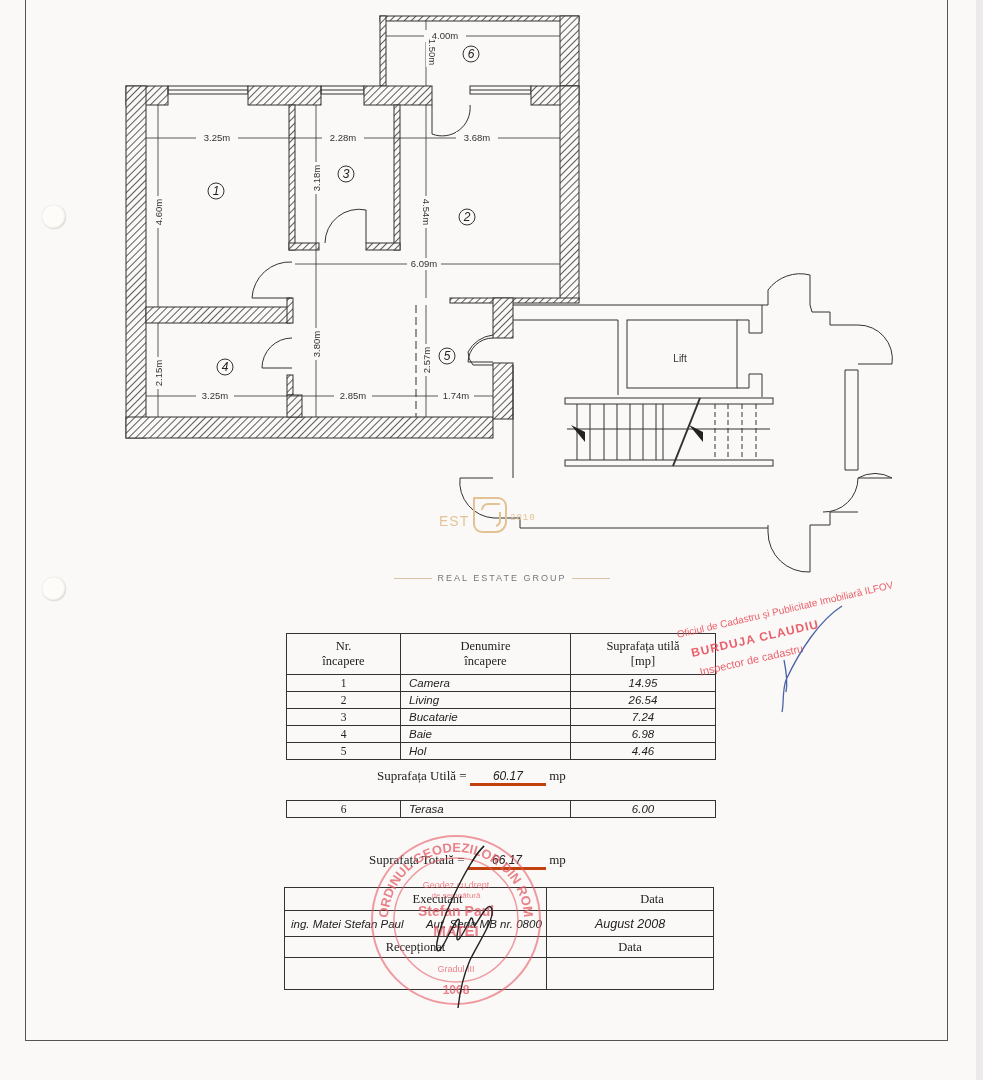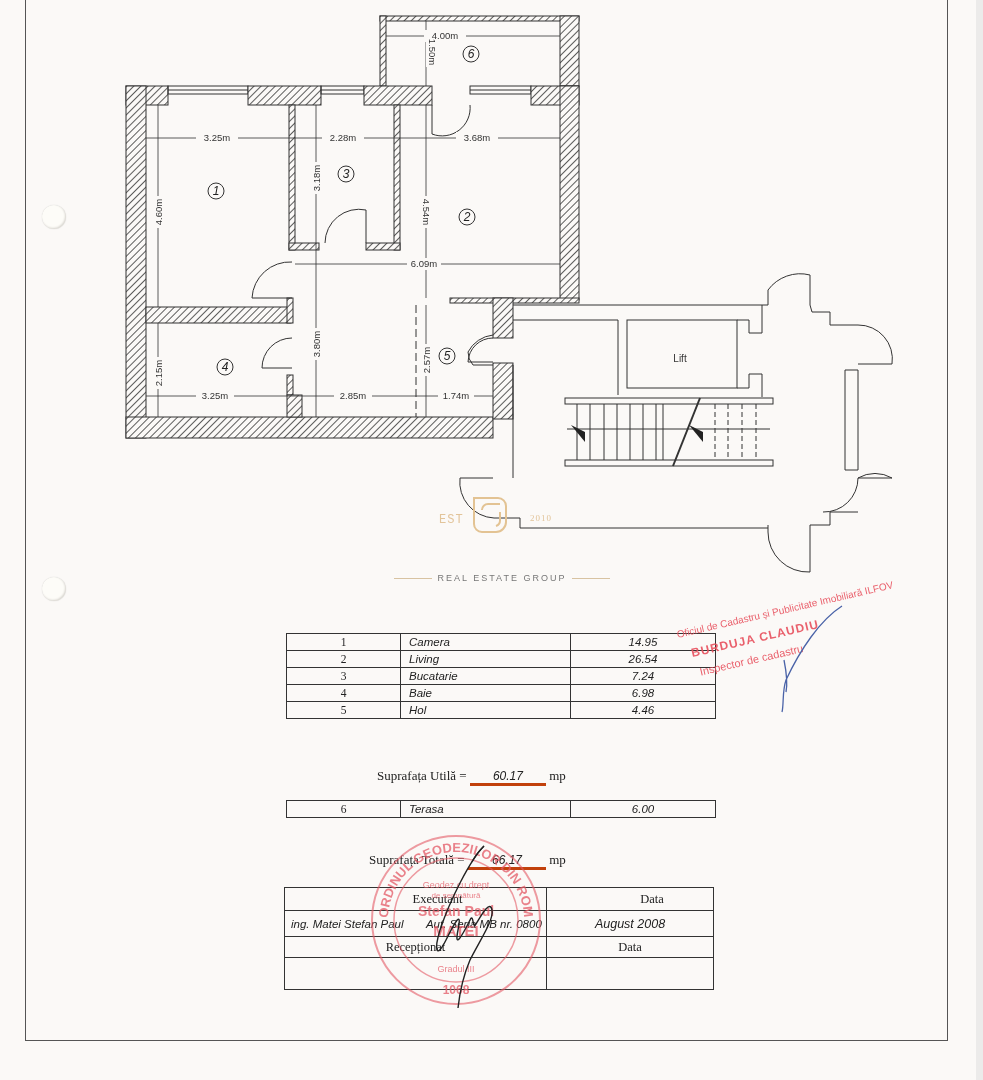--- a/index.html
+++ b/index.html
@@ -25,22 +25,22 @@
   .punch-hole {
     position: absolute; width: 24px; height: 24px; border-radius: 50%;
     background: #fdfcf8; box-shadow: inset -1px -1px 2px #d9d6d0, 0 0 1px #ccc;
   }
   svg.plan { position: absolute; left: 0; top: 0; }
   .dim { font-family: "Liberation Sans", sans-serif; font-size: 9.5px; fill: #333; }
   .room-num { font-family: "Liberation Sans", sans-serif; font-size: 12px; font-style: italic; fill: #222; }
 
   
   .logo { position: absolute; left: 370px; top: 490px; width: 240px; height: 100px; text-align: center; }
-  .logo-est { position: absolute; left: 69px; top: 23px; font-family: Liberation Mono, monospace; font-size: 12px; letter-spacing: 1px; color: #e2c49a; }
-  .logo-year { position: absolute; left: 160px; top: 23px; font-family: Liberation Serif, serif; font-size: 9px; letter-spacing: 1px; color: #e2c49a; }
+  .logo-est { position: absolute; left: 69px; top: 23px; font-family: Liberation Sans, sans-serif; font-size: 14px; letter-spacing: 1px; color: #e2c49a; }
+  .logo-year { position: absolute; left: 140px; top: 23px; font-family: Liberation Mono, monospace; font-size: 9px; letter-spacing: 1px; color: #e2c49a; }
   .logo-word { position: absolute; left: 0; top: 55px; width: 240px; text-align: center; font-family: "Liberation Serif", serif; font-size: 22px; letter-spacing: 0px; }
   .logo-word .a { color: #e3c393; }
   .logo-word .b { color: #8a8a8a; }
   .logo-sub { position: absolute; left: 12px; top: 83px; width: 240px; text-align: center; font-family: "Liberation Sans", sans-serif; font-size: 9px; letter-spacing: 2px; color: #777; }
   .logo-sub:before, .logo-sub:after { content: ""; display: inline-block; width: 38px; height: 1px; background: #d8c3a2; vertical-align: middle; margin: 0 6px; }
 
   
   table { border-collapse: collapse; position: absolute; }
   td, th { border: 1.3px solid #333; padding: 0; }
   .rooms { left: 286px; top: 633px; width: 430px; }
@@ -279,20 +279,25 @@
 </svg>
 
 <div class="logo">
   <span class="logo-est">EST</span>
   <span class="logo-year">2010</span>
   <div class="logo-sub">REAL ESTATE GROUP</div>
 </div>
 
 <table class="rooms">
   <tbody>
+      <tr>
+    <th class="c1"><span>Nr.</span><br><span>încapere</span></th>
+    <th style="width:161px;"><span>Denumire</span><br><span>încapere</span></th>
+    <th><span>Suprafața utilă</span><br><span>[mp]</span></th>
+  </tr>
   <tr>
         <td class="c1">1</td>
         <td class="c2">Camera</td>
         <td class="c3">14.95</td>
       </tr>
   <tr>
         <td class="c1">2</td>
         <td class="c2">Living</td>
         <td class="c3">26.54</td>
       </tr>

